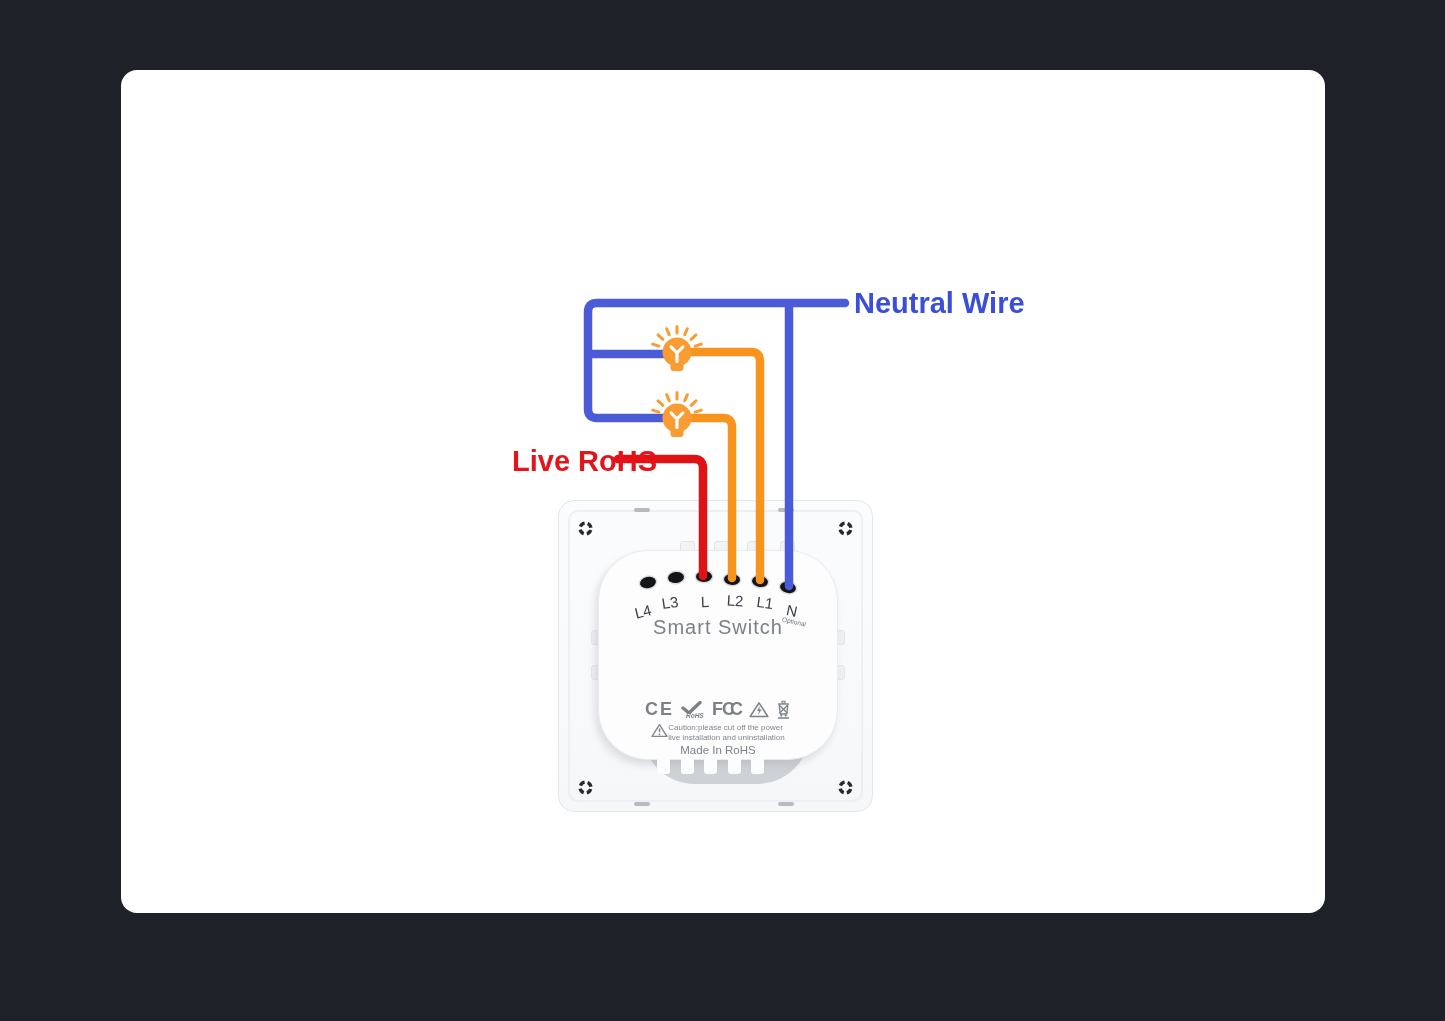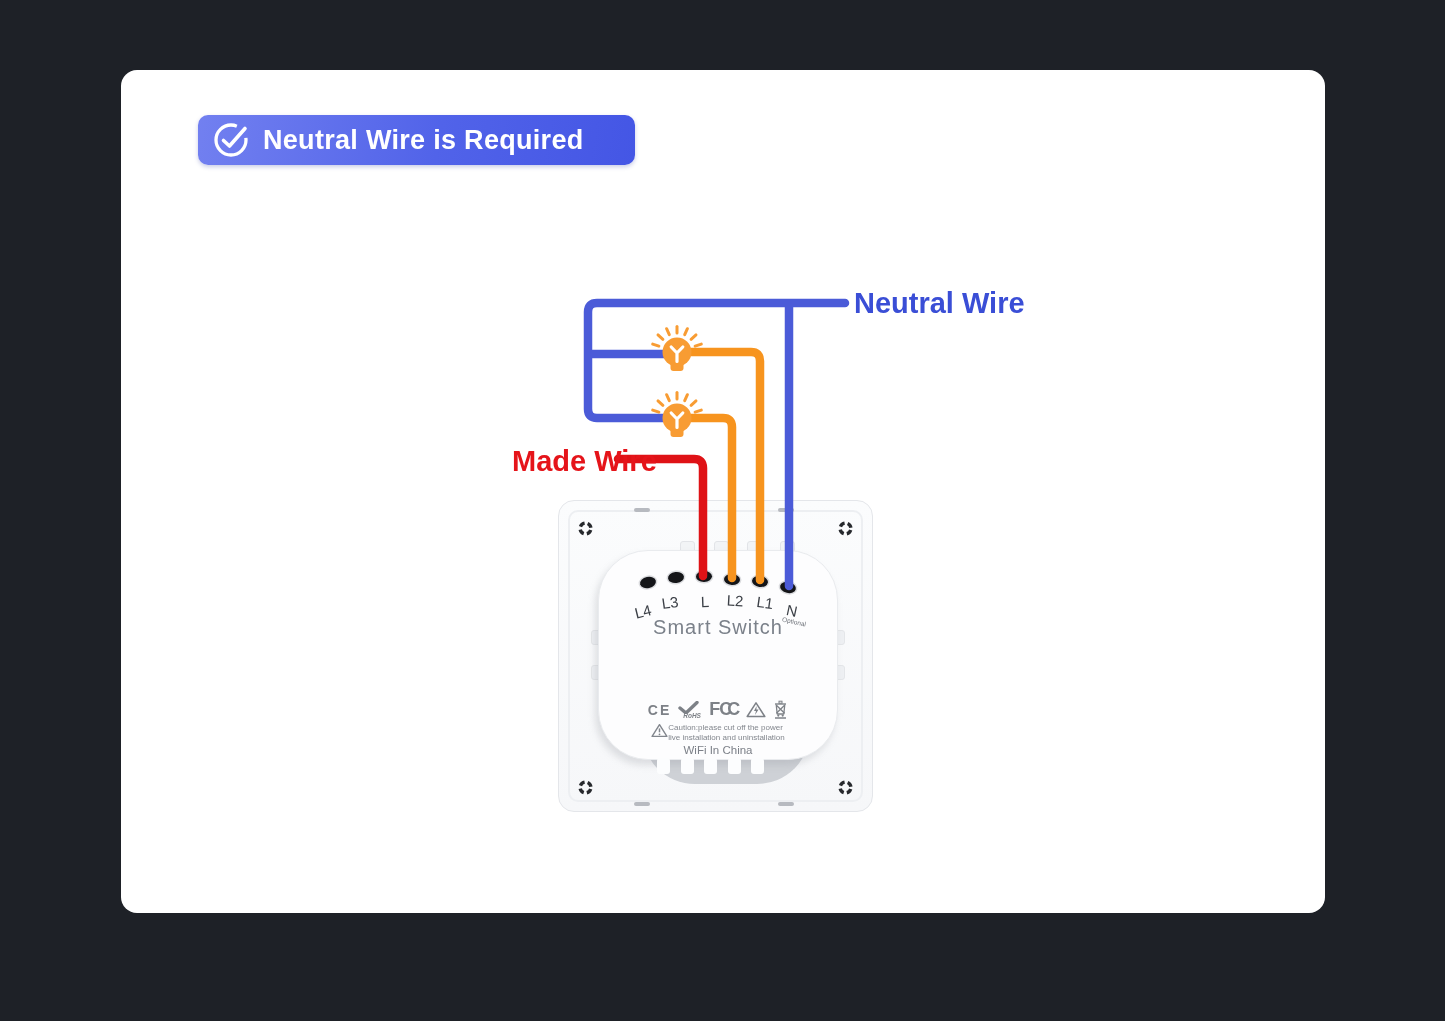--- a/index.html
+++ b/index.html
@@ -58,48 +58,41 @@
   .toptional { position:absolute; font-size:6.5px; color:#6e7279; z-index:14; }
 
   .module-title { position:absolute; left:477px; width:240px; top:546px; text-align:center;
                   font-size:20px; letter-spacing:1px; color:#7b818a; z-index:14; }
   .specs { position:absolute; left:502px; top:569px; font-size:10.5px; line-height:12.1px;
            color:#83878e; z-index:14; white-space:nowrap; }
   .spec-indent { text-indent:76px; }
 
   .cert-row { position:absolute; left:477px; width:240px; top:629px; display:flex;
               justify-content:center; align-items:center; gap:7px; color:#7d8187; z-index:14; }
-  .ce-mark { font-size:14px; font-weight:700; letter-spacing:2px; }
+  .ce-mark { font-size:18px; font-weight:700; letter-spacing:2px; }
   .rohs { position:relative; width:24px; height:20px; }
   .rohs-label { position:absolute; left:5px; top:12px; font-size:6.5px; font-weight:700;
                 font-style:italic; }
   .fcc { font-size:18px; font-weight:700; letter-spacing:-1px; }
   .fcc .c2 { margin-left:-4px; }
 
   .caution-row { position:absolute; left:477px; width:240px; top:653px; display:flex;
                  justify-content:center; align-items:flex-start; z-index:14; }
   .caution-text { font-size:8px; line-height:10px; color:#82868d; text-align:left; }
   .origin { position:absolute; left:477px; width:240px; top:674px; text-align:center;
             font-size:11.5px; color:#7c8088; z-index:14; }
 </style>
 </head>
 <body>
 
 <div class="card">
 
-  <div class="badge">
-    <svg class="badge-icon" viewBox="0 0 40 40">
-      <circle cx="20" cy="20" r="15" fill="none" stroke="#ffffff" stroke-width="3.3" stroke-dasharray="79 15.25" stroke-dashoffset="2.8"></circle>
-      <path d="M 12.5 20.5 L 18.5 26 L 34 8.5" fill="none" stroke="#ffffff" stroke-width="3.6" stroke-linecap="round" stroke-linejoin="round"></path>
-    </svg>
-    <span class="badge-label">Neutral Wire is Required</span>
-  </div>
 
   <div class="wire-label neutral-label">Neutral Wire</div>
-  <div class="wire-label live-label">Made Wire</div>
+  <div class="wire-label live-label">Live RoHS</div>
 
   <div class="plate">
     <div class="plate-inner"></div>
     <svg class="screw tl" viewBox="0 0 19 19">
       <circle cx="9.5" cy="9.5" r="5.4" fill="none" stroke="#27292d" stroke-width="3.4" stroke-dasharray="5.28 3.2" stroke-dashoffset="6.88"></circle>
       </svg>
     <svg class="screw tr" viewBox="0 0 19 19">
       <circle cx="9.5" cy="9.5" r="5.4" fill="none" stroke="#27292d" stroke-width="3.4" stroke-dasharray="5.28 3.2" stroke-dashoffset="6.88"></circle>
       </svg>
     <svg class="screw bl" viewBox="0 0 19 19">
@@ -177,21 +170,21 @@
       <path d="M8.5 1.7 L15.9 13.4 H1.1 Z" fill="none" stroke="#82868d" stroke-width="1.4" stroke-linejoin="round"></path>
       <line x1="8.5" y1="5.4" x2="8.5" y2="9.3" stroke="#82868d" stroke-width="1.5"></line>
       <circle cx="8.5" cy="11.3" r="0.9" fill="#82868d"></circle>
     </svg>
     <div class="caution-text">
       <div>Caution:please cut off the power</div>
       <div>live installation and uninstallation</div>
     </div>
   </div>
 
-  <div class="origin">WiFi In China</div>
+  <div class="origin">Made In RoHS</div>
 
   <svg class="diagram-svg" viewBox="0 0 1204 843">
     <defs>
       <g id="bulbdef">
         <g stroke="#f89c33" stroke-width="3" stroke-linecap="round">
           <line x1="-18.1" y1="-5.9" x2="-24.3" y2="-7.9"></line>
           <line x1="-14.1" y1="-12.7" x2="-19" y2="-17.1"></line>
           <line x1="-7.7" y1="-17.4" x2="-10.4" y2="-23.3"></line>
           <line x1="0" y1="-19" x2="0" y2="-25.5"></line>
           <line x1="7.7" y1="-17.4" x2="10.4" y2="-23.3"></line>

